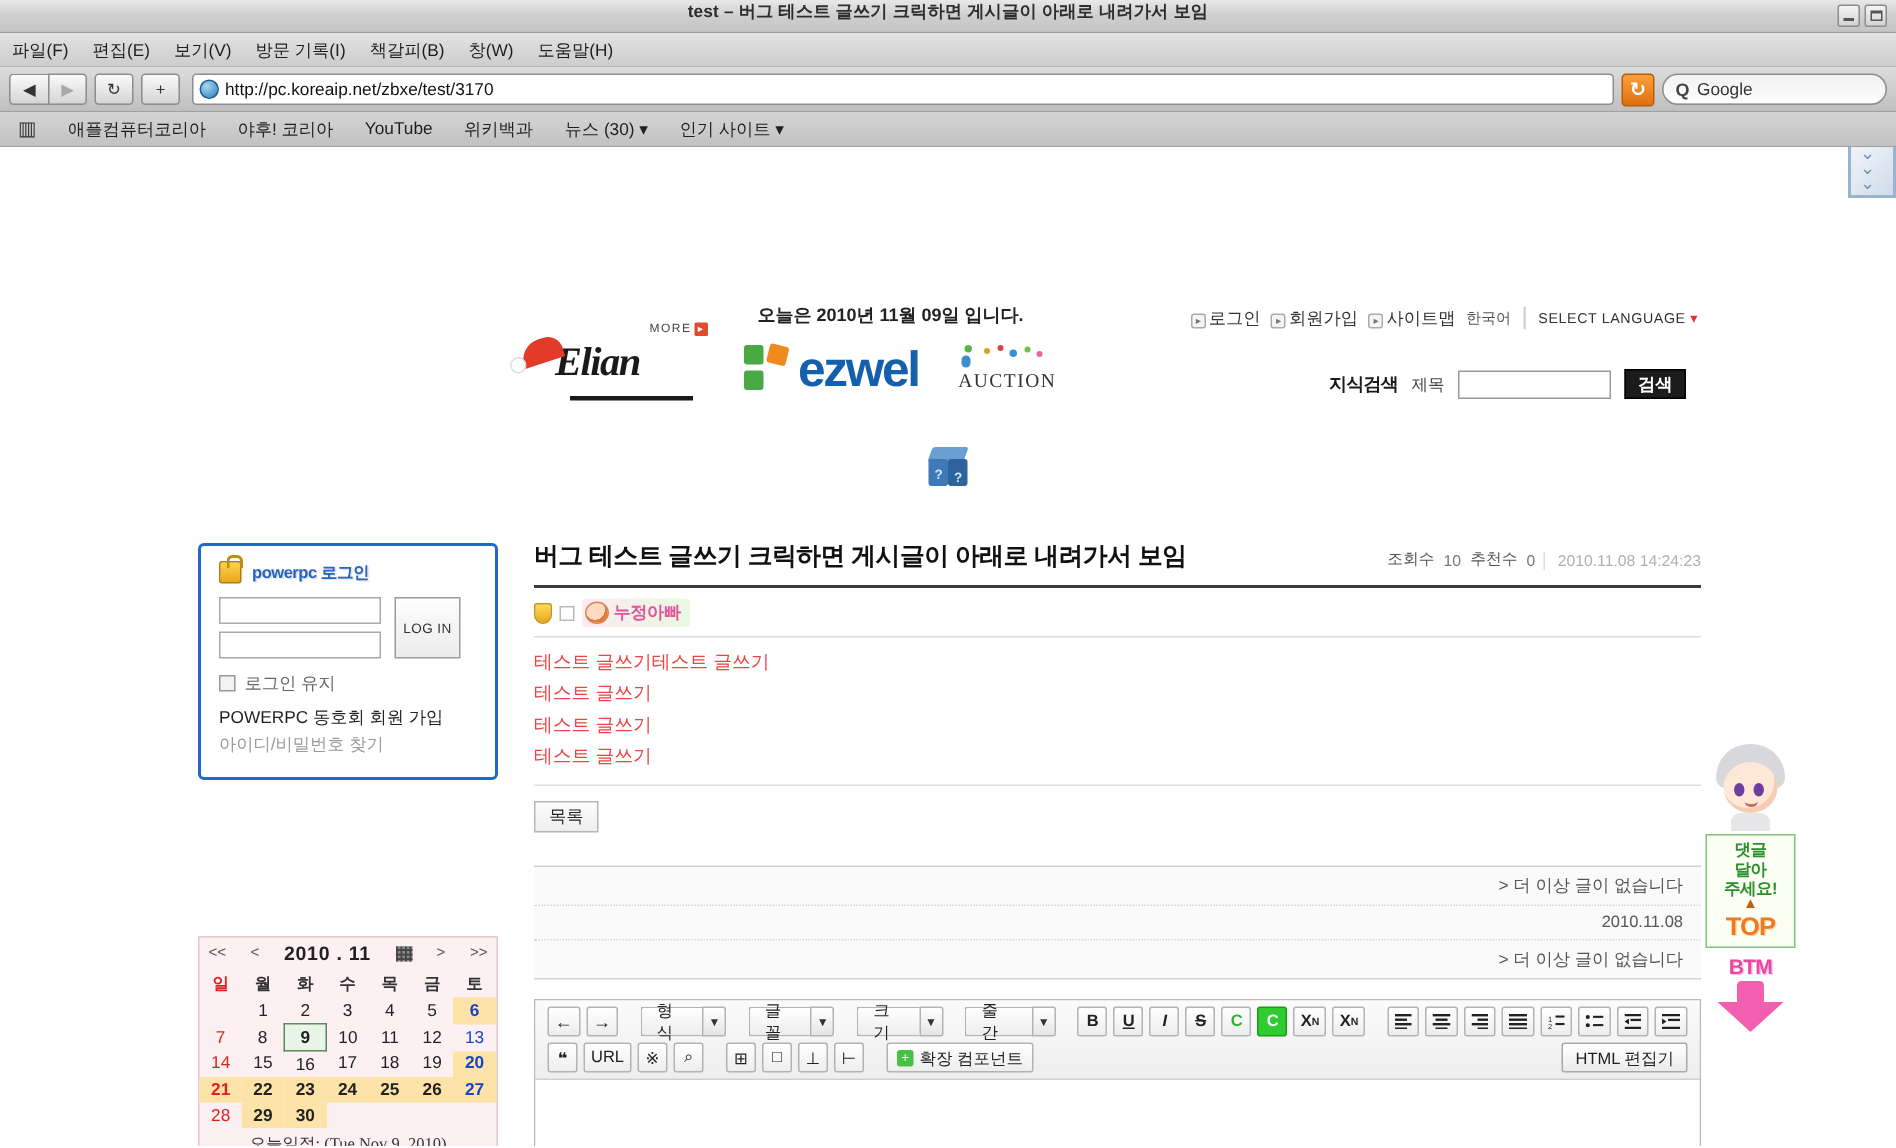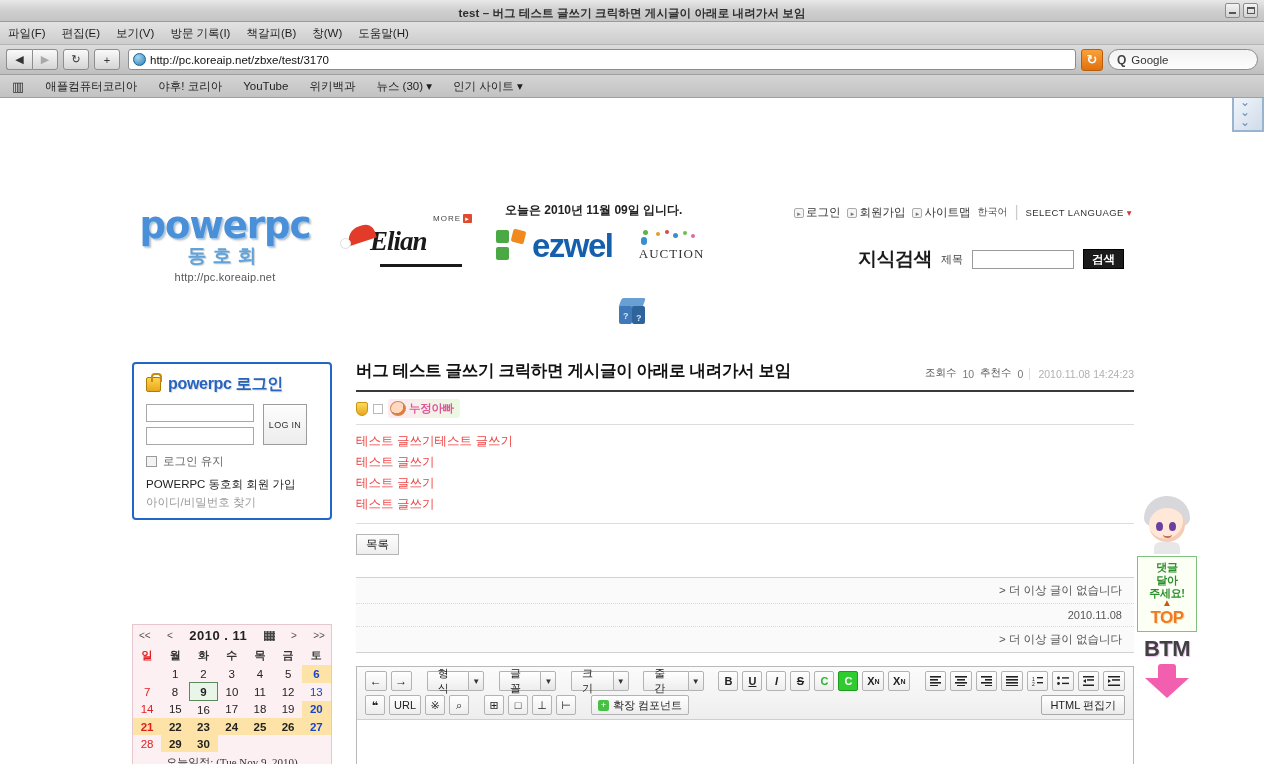--- a/index.html
+++ b/index.html
@@ -9,21 +9,21 @@
     overflow: hidden;
     font-family: "Liberation Sans", "DejaVu Sans", sans-serif;
     background: #fff;
   }
 
   
   .titlebar {
     height: 22px;
     background: linear-gradient(180deg,#e8e8e8 0%,#cfcfcf 50%,#c4c4c4 100%);
     border-bottom: 1px solid #9b9b9b;
-    display: flex; align-items: flex-end; justify-content: center;
+    display: flex; align-items: flex-start; justify-content: center;
     position: relative;
   }
   .titlebar .title {
     font-size: 11.5px; font-weight: bold; color: #2e2e2e;
     letter-spacing: .1px;
   }
   .win-btns { position: absolute; right: 6px; top: 3px; display: flex; gap: 3px; }
   .win-btn {
     width: 15px; height: 15px;
     background: linear-gradient(180deg,#f4f4f4,#d2d2d2);
@@ -153,21 +153,21 @@
   .topnav { position:absolute; right: 132px; top: 105px; display:flex; align-items:center; gap: 7px; }
   .topnav a { font-size: 11.5px; color:#333; text-decoration:none; white-space:nowrap; }
   .topnav .ar { display:inline-block; width:10px;height:10px; border:1px solid #aaa; border-radius:2px;
     font-size:7px; line-height:9px; text-align:center; color:#777; background:#f5f5f5; margin-right:2px;}
   .topnav .sep { color:#ccc; }
   .lang { font-size: 10px; color:#555; }
   .selLang { font-size: 9.5px; color:#333; letter-spacing:.4px; }
   .selLang b { color:#d33; }
 
   .searchblock { position:absolute; right: 140px; top: 148px; display:flex; align-items:center; gap:9px; }
-  .js-title { font-size: 19px; font-weight: bold; color:#1a1a1a; letter-spacing:-.5px; }
+  .js-title { font-size: 12px; font-weight: bold; color:#1a1a1a; letter-spacing:-.5px; }
   .js-label { font-size: 11px; color:#444; }
   .js-input { width: 102px; height: 19px; border:1px solid #9a9a9a; background:#fff; }
   .js-btn {
     height: 20px; padding: 0 8px; background:#1b1b1b; color:#fff; font-size:11.5px;
     border: 1px solid #000; display:flex;align-items:center;font-weight:bold;
   }
 
   .cube { position:absolute; left: 618px; top: 200px; width:28px; height:30px; }
   .cube .top { position:absolute; left:2px;top:0; width:24px;height:10px; background:#6a9fd4;
     transform: skewX(-20deg); border-radius:2px;}
@@ -190,21 +190,21 @@
   }
   .lb-head { display:flex; align-items:center; gap:7px; margin-bottom:9px; }
   .lock {
     width:15px;height:15px; background: linear-gradient(180deg,#ffd34d,#e9a71c);
     border:1px solid #b07c07; border-radius:2px; position:relative;
   }
   .lock:before {
     content:""; position:absolute; left:4px; top:-5px; width:7px;height:7px;
     border:2px solid #c08d12; border-bottom:none; border-radius: 4px 4px 0 0;
   }
-  .lb-title { font-size:16px; font-weight:bold; color:#2664c0; letter-spacing:-.3px;
+  .lb-title { font-size:11px; font-weight:bold; color:#2664c0; letter-spacing:-.3px;
      text-shadow: 1px 1px 1px rgba(0,0,0,.15);}
   .lb-row { display:flex; gap:9px; }
   .lb-fields { display:flex; flex-direction:column; gap:5px; }
   .lb-in { width:108px; height:18px; border:1px solid #a8a8a8; background:#fff; }
   .lb-login {
     width:44px; height:41px; border:1px solid #9c9c9c;
     background: linear-gradient(180deg,#fdfdfd,#ececec);
     display:flex;align-items:center;justify-content:center;
     font-size:9px; color:#333; letter-spacing:.3px;
   }
@@ -348,21 +348,21 @@
     margin-top: 2px; border:1px solid #7fc17f; background:#fbfff4;
     padding: 4px 2px 3px;
   }
   .reply-box .l {
     font-size:11px; font-weight:bold; color:#2b8f2b; line-height:13px; letter-spacing:-.3px;
   }
   .topword { font-size:17px; font-weight:bold; color:#f07a1e; letter-spacing:-.5px; margin-top:2px;
      text-shadow: 1px 1px 0 #ffd9b0;}
   .caret { font-size:10px; color:#c75c0c; line-height:6px; }
   .btmword {
-    font-size:22px; font-weight:bold; color:#404040; letter-spacing:-.5px; margin-top:4px;
+    font-size:14px; font-weight:bold; color:#ec4899; letter-spacing:-.5px; margin-top:4px;
     text-shadow: 1px 1px 0 #f0c3f7;
   }
   .arrowdown { margin: 2px auto 0; width:44px; height:34px; position:relative; }
   .arrowdown .stem { position:absolute; left:13px; top:0; width:18px;height:16px; background:#f25fae; border-radius:3px;}
   .arrowdown .tip { position:absolute; left:0; top:14px; width:0;height:0;
     border-left:22px solid transparent; border-right:22px solid transparent; border-top:20px solid #f25fae; }
 </style>
 </head>
 <body>
 
@@ -413,25 +413,20 @@
   <span class="bm">YouTube</span>
   <span class="bm">위키백과</span>
   <span class="bm">뉴스 (30) ▾</span>
   <span class="bm">인기 사이트 ▾</span>
 </div>
 
 <div class="page">
 
   <div class="site-header">
 
-    <div class="logo-wrap">
-      <div class="logo-main">powerpc</div>
-      <div class="logo-sub">동호회</div>
-      <div class="logo-url">http://pc.koreaip.net</div>
-    </div>
 
     <div class="todayline">오늘은 2010년 11월 09일 입니다.</div>
 
     <div class="banners">
       <div class="ban-elian">
         <div class="more"><span>MORE</span><b>▸</b></div>
         <div class="hat"></div>
         <div class="hatball"></div>
         <div class="word" style="padding-left:18px">Elian</div>
         <div class="uline"></div>

